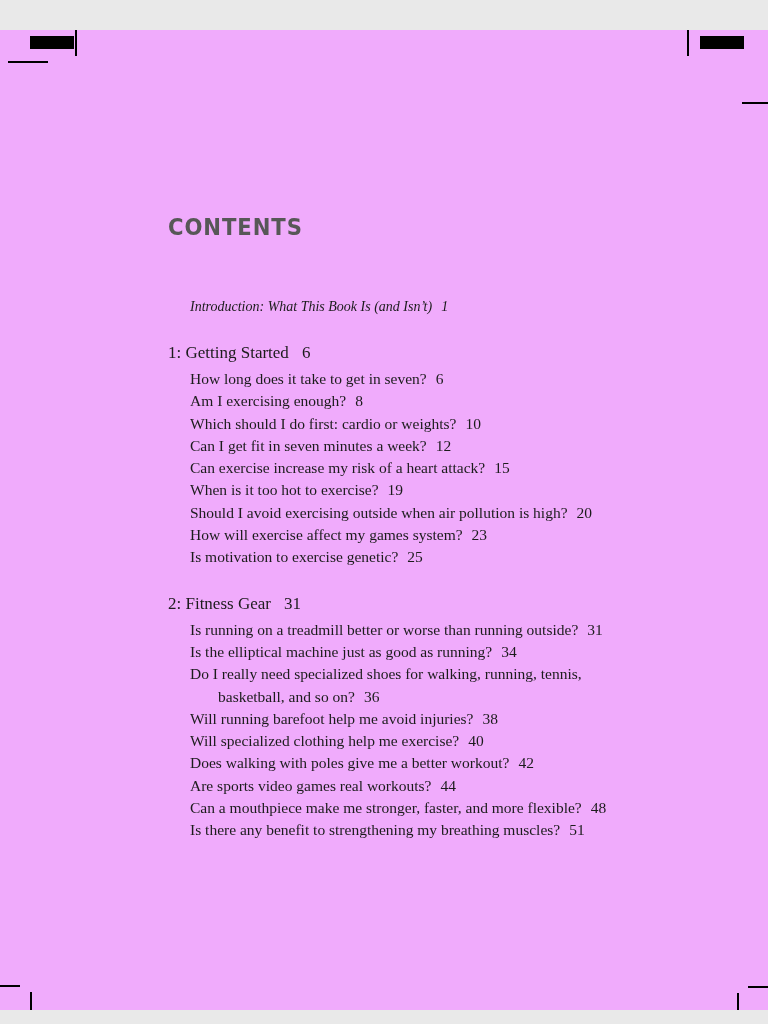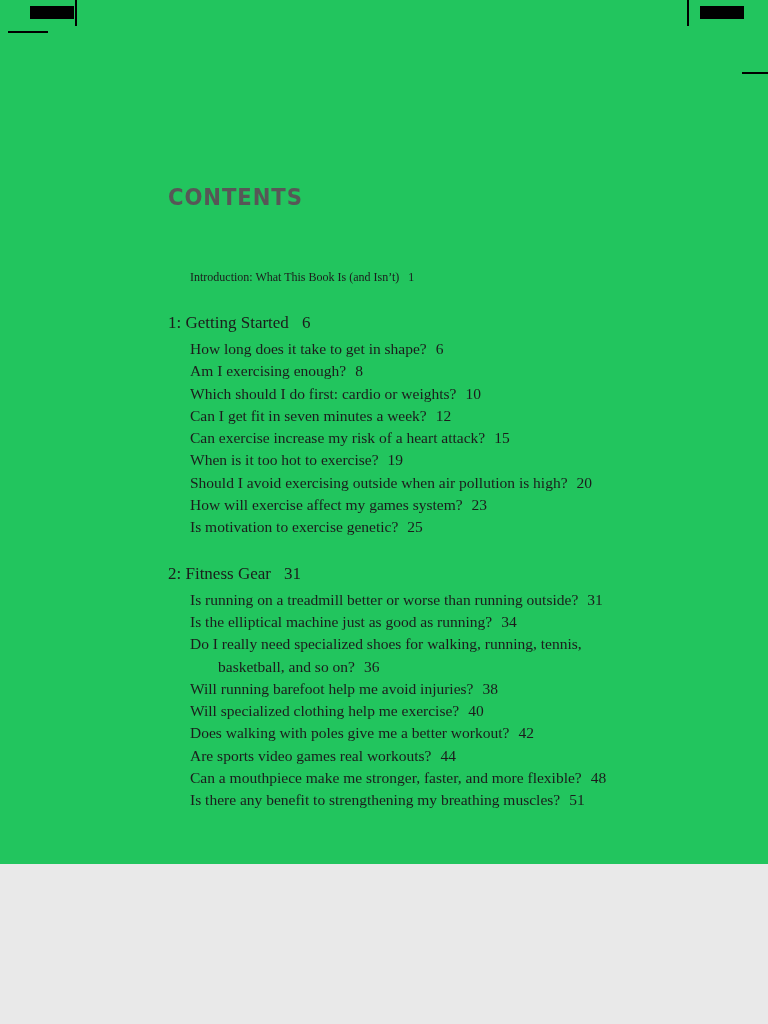--- a/index.html
+++ b/index.html
@@ -1,23 +1,24 @@
 <!DOCTYPE html>
 <html><head>
 <meta charset="utf-8">
 <style>
   html, body { margin: 0; padding: 0; background: #e9e9e9; }
   .page {
     position: relative;
     width: 768px;
-    height: 864px;
-    background: #22c55e;
+    height: 980px;
+    background: #f0abfc;
     overflow: hidden;
     font-family: "Liberation Serif", serif;
     color: #1c1c1c;
+    margin-top: 30px;
   }
 
   
   .mark { position: absolute; background: #000; }
 
   .content {
     position: absolute;
     left: 168px;
     top: 184px;
     width: 470px;
@@ -29,21 +30,22 @@
     font-weight: 700;
     font-size: 23px;
     letter-spacing: 1px;
     color: #575757;
     transform: scaleX(0.92);
     transform-origin: left top;
   }
 
   .intro {
     margin: 56px 0 0 22px;
-    font-size: 12px;
+    font-size: 14px;
+    font-style: italic;
     line-height: 22px;
   }
 
   .chapter { margin-top: 23px; }
 
   .chapter-heading {
     font-size: 17px;
     font-weight: normal;
     line-height: 24px;
     margin-bottom: 3px;
@@ -86,21 +88,21 @@
     <h1 class="toc-title">CONTENTS</h1>
 
     <p class="intro">
       <span>Introduction: What This Book Is (and Isn’t)</span><span class="pagenum">1</span>
     </p>
 
     <div id="chapters">
         <div class="chapter">
           <div class="chapter-heading"><span>1: Getting Started</span><span class="pagenum">6</span></div>
           <div class="entries">
-            <div class="entry"><span>How long does it take to get in shape?</span><span class="pagenum">6</span></div>
+            <div class="entry"><span>How long does it take to get in seven?</span><span class="pagenum">6</span></div>
             <div class="entry"><span>Am I exercising enough?</span><span class="pagenum">8</span></div>
             <div class="entry"><span>Which should I do first: cardio or weights?</span><span class="pagenum">10</span></div>
             <div class="entry"><span>Can I get fit in seven minutes a week?</span><span class="pagenum">12</span></div>
             <div class="entry"><span>Can exercise increase my risk of a heart attack?</span><span class="pagenum">15</span></div>
             <div class="entry"><span>When is it too hot to exercise?</span><span class="pagenum">19</span></div>
             <div class="entry"><span>Should I avoid exercising outside when air pollution is high?</span><span class="pagenum">20</span></div>
             <div class="entry"><span>How will exercise affect my games system?</span><span class="pagenum">23</span></div>
             <div class="entry"><span>Is motivation to exercise genetic?</span><span class="pagenum">25</span></div>
           </div>
         </div>

